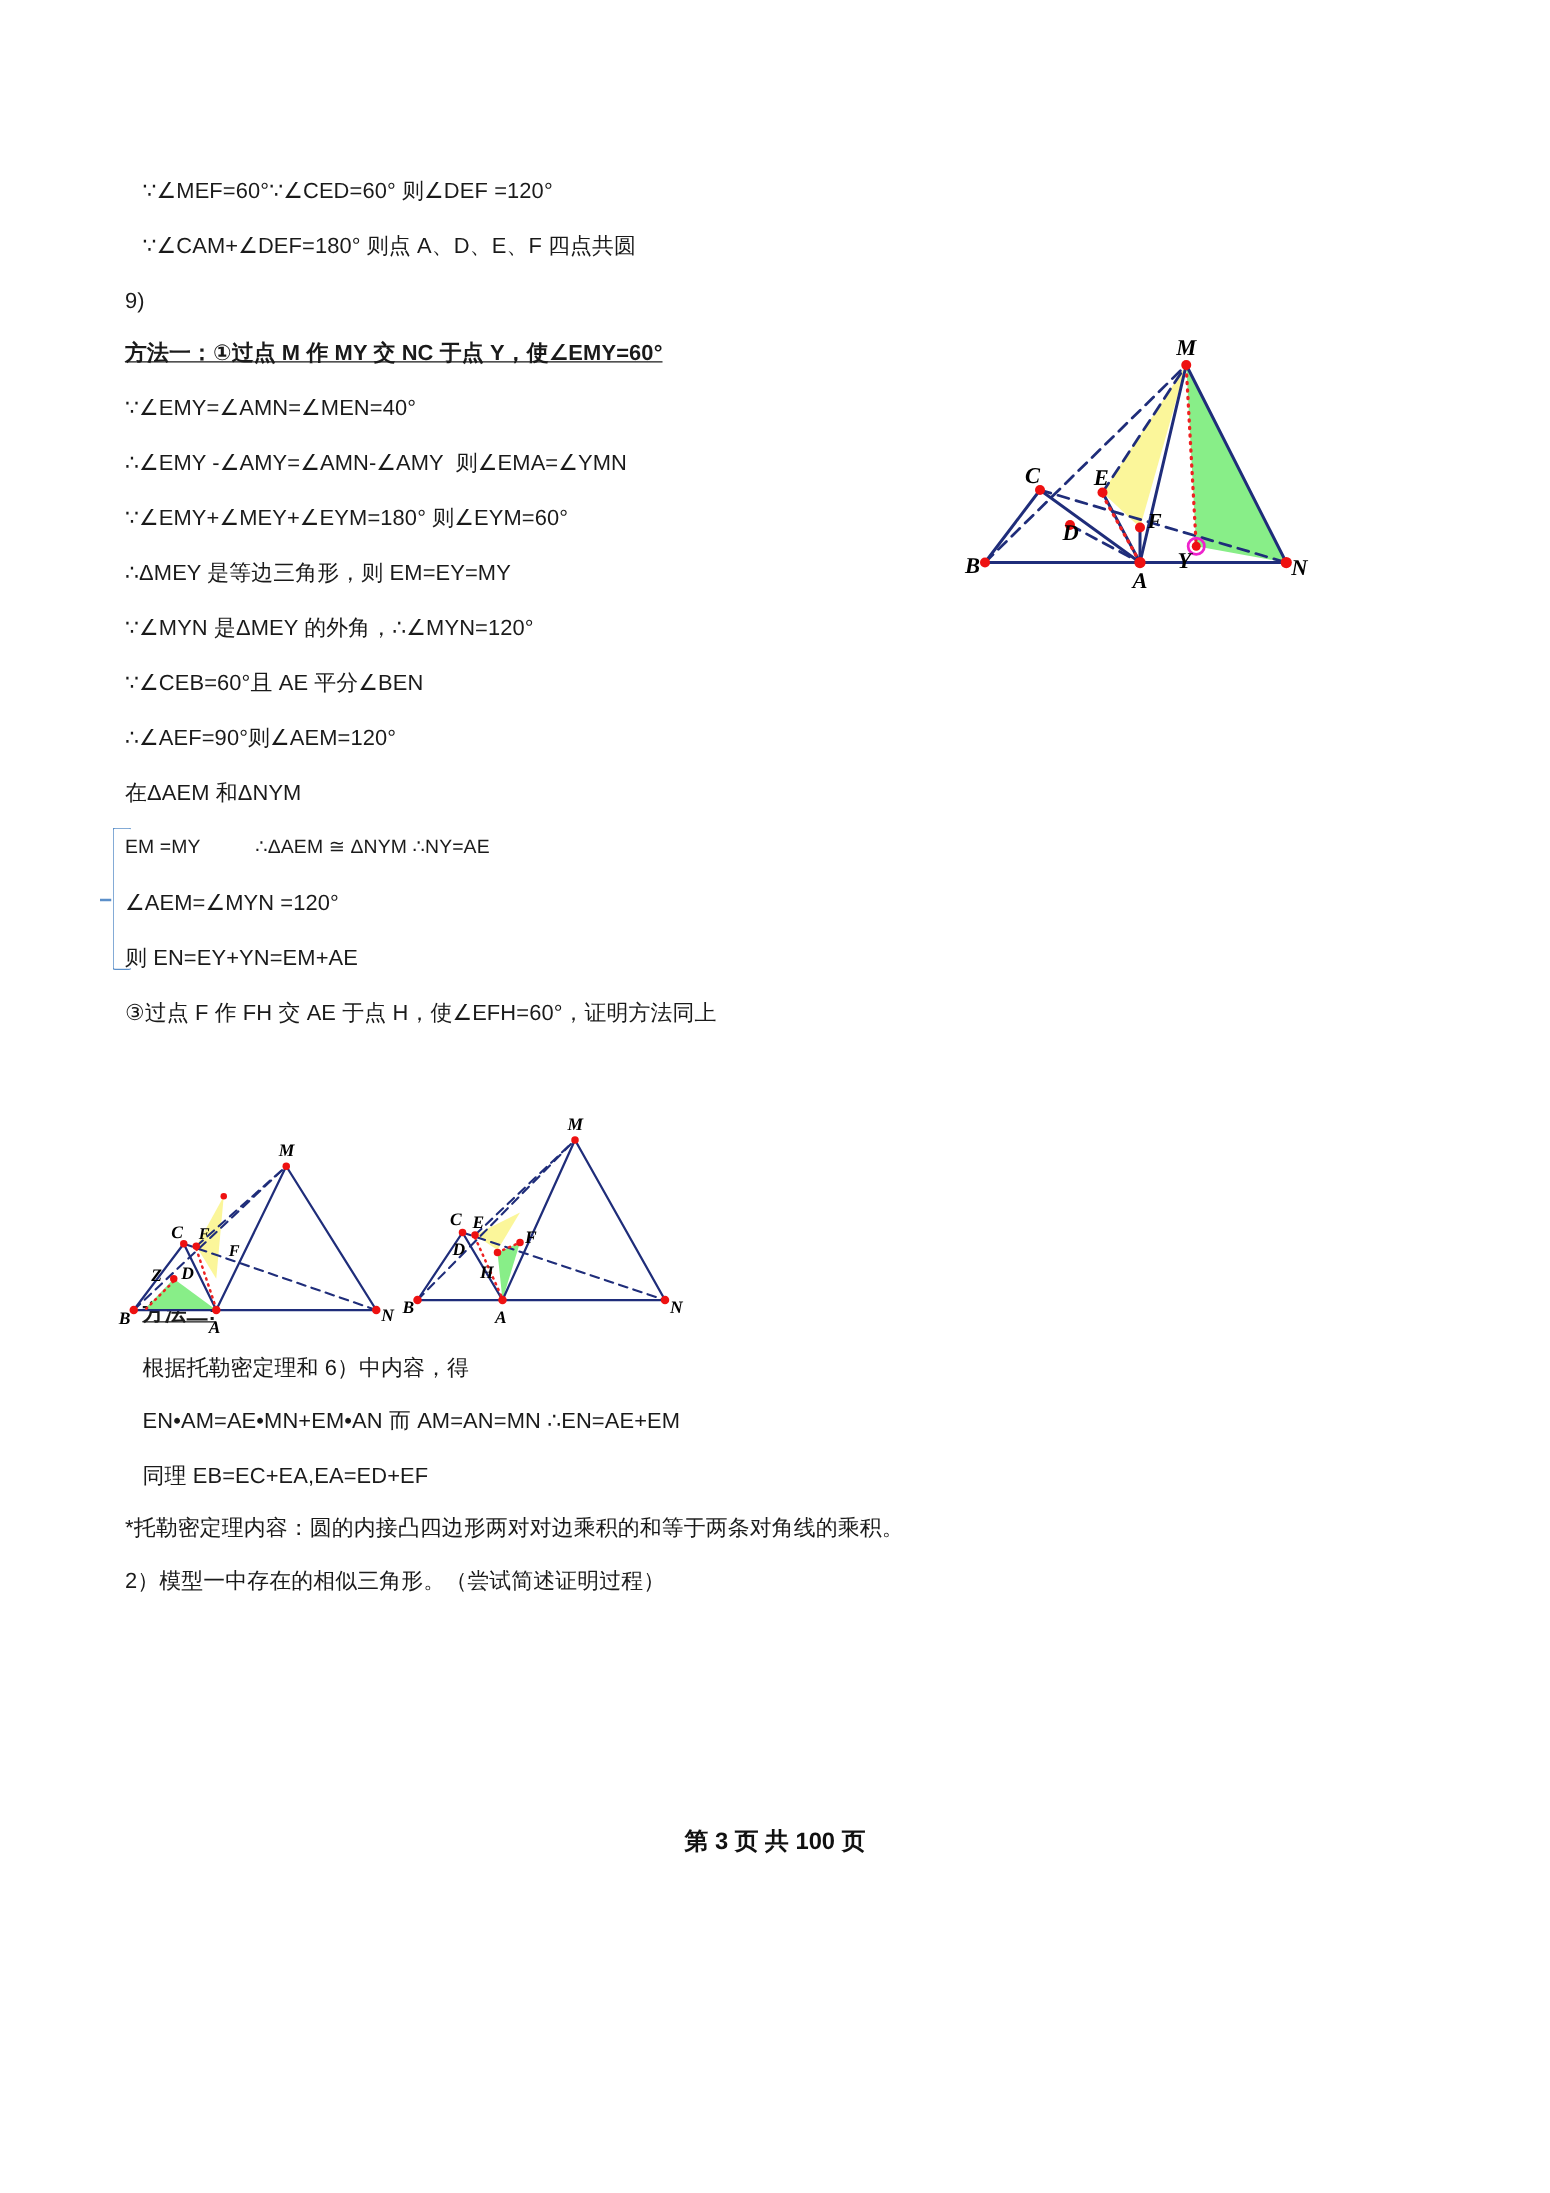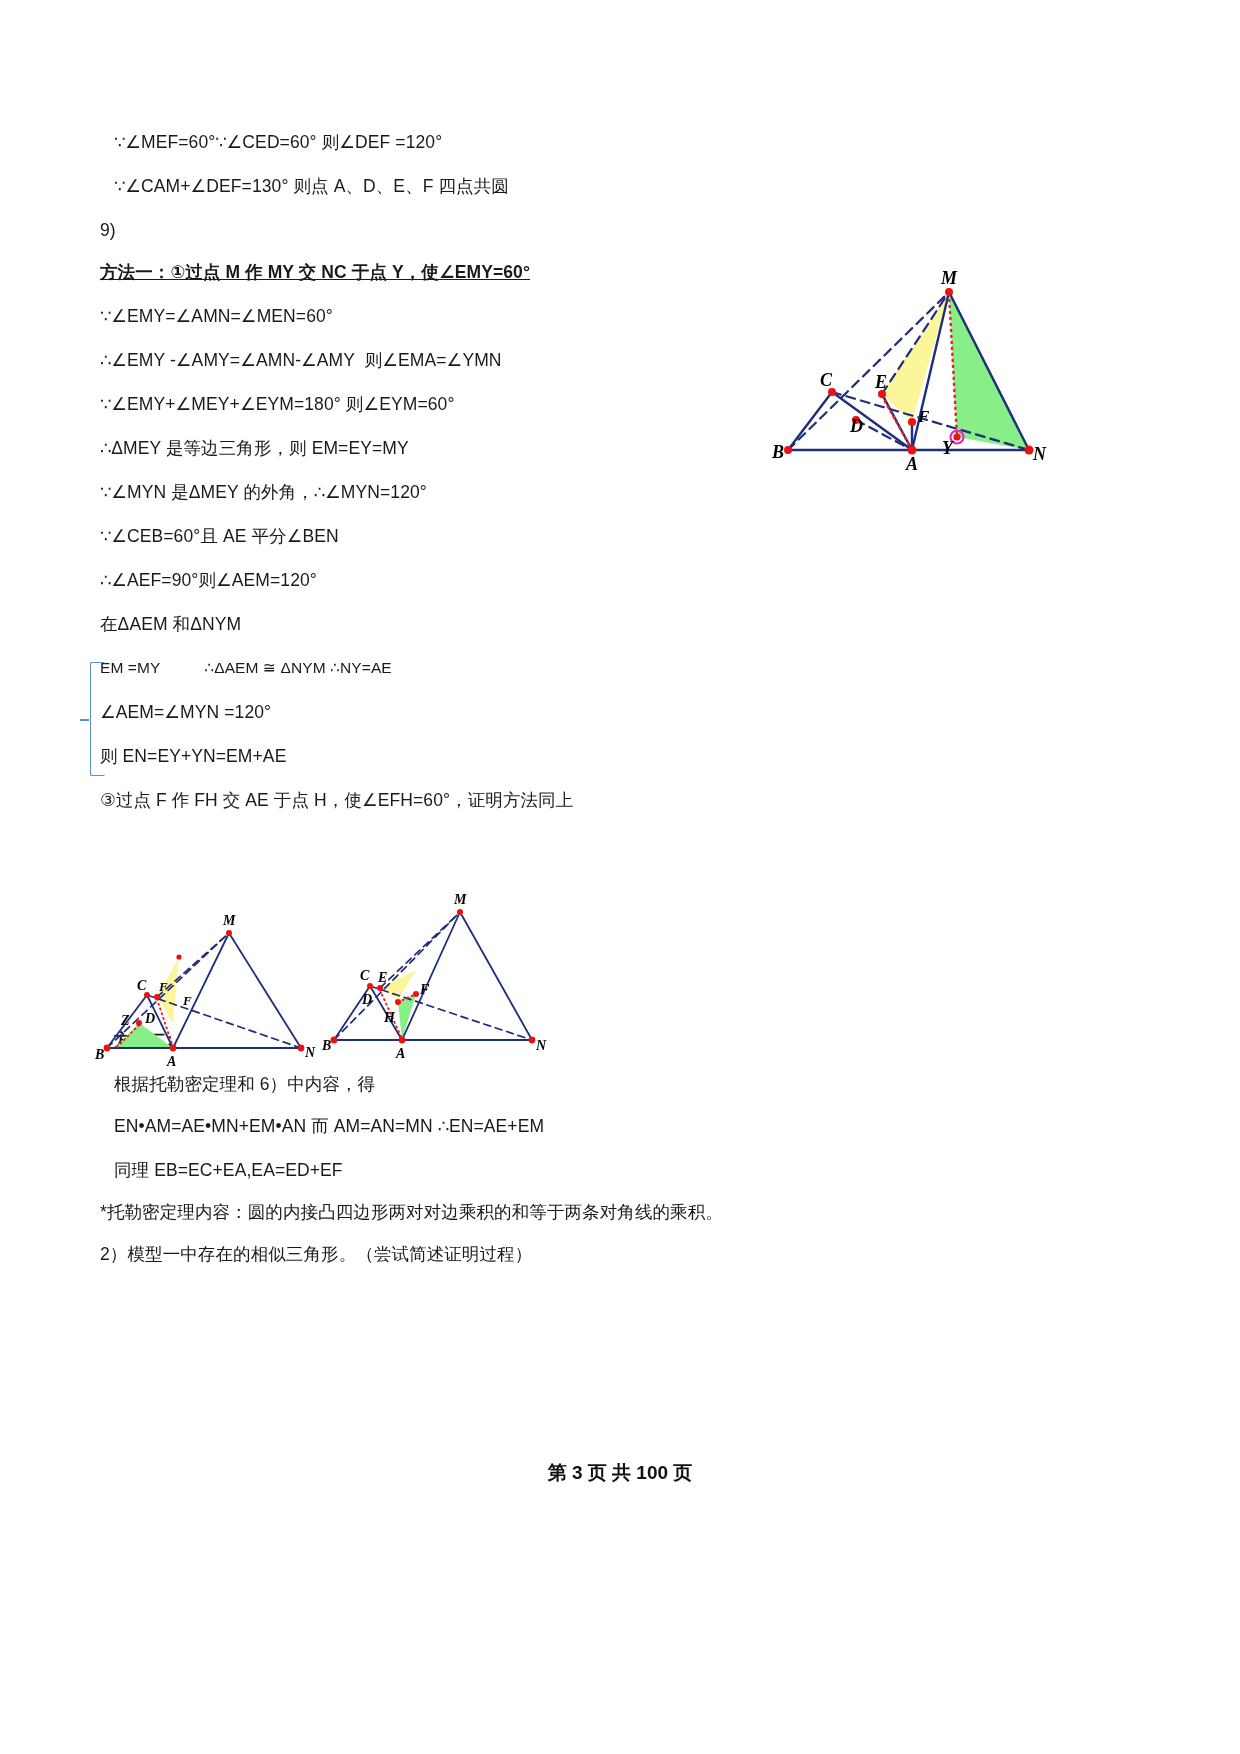--- a/index.html
+++ b/index.html
@@ -18,21 +18,21 @@
   .page {
     position: absolute;
     left: 0; top: 0;
     width: 1240px;
     height: 1754px;
     background: #fff;
   }
   .content {
     position: absolute;
     left: 100px;
-    top: 134px;
+    top: 144px;
     width: 1040px;
   }
   .line {
     font-size: 17.5px;
     line-height: 1.0;
     color: #1a1a1a;
     white-space: pre;
     margin: 0;
     padding: 0;
     letter-spacing: 0.1px;
@@ -101,30 +101,30 @@
 <body>
 
 <div class="page">
 
   <div class="content">
 
     <div class="row">
       <div class="line indent-1">∵∠MEF=60°∵∠CED=60° 则∠DEF =120°</div>
     </div>
     <div class="row">
-      <div class="line indent-1">∵∠CAM+∠DEF=130° 则点 A、D、E、F 四点共圆</div>
+      <div class="line indent-1">∵∠CAM+∠DEF=180° 则点 A、D、E、F 四点共圆</div>
     </div>
     <div class="row tight">
       <div class="line">9)</div>
     </div>
     <div class="row">
       <div class="line bold">方法一：①过点 M 作 MY 交 NC 于点 Y，使∠EMY=60°</div>
     </div>
     <div class="row">
-      <div class="line">∵∠EMY=∠AMN=∠MEN=60°</div>
+      <div class="line">∵∠EMY=∠AMN=∠MEN=40°</div>
     </div>
     <div class="row">
       <div class="line">∴∠EMY -∠AMY=∠AMN-∠AMY  则∠EMA=∠YMN</div>
     </div>
     <div class="row">
       <div class="line">∵∠EMY+∠MEY+∠EYM=180° 则∠EYM=60°</div>
     </div>
     <div class="row">
       <div class="line">∴ΔMEY 是等边三角形，则 EM=EY=MY</div>
     </div>

